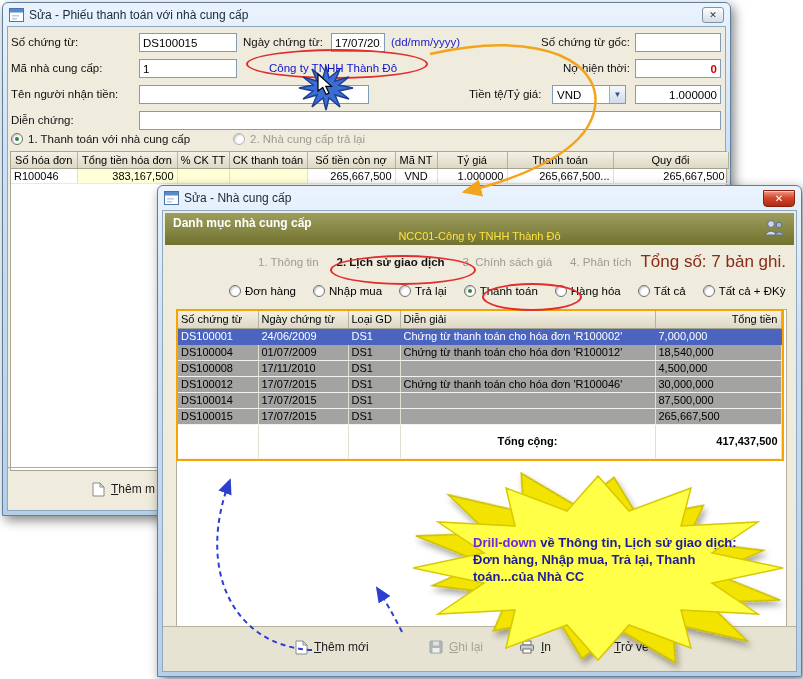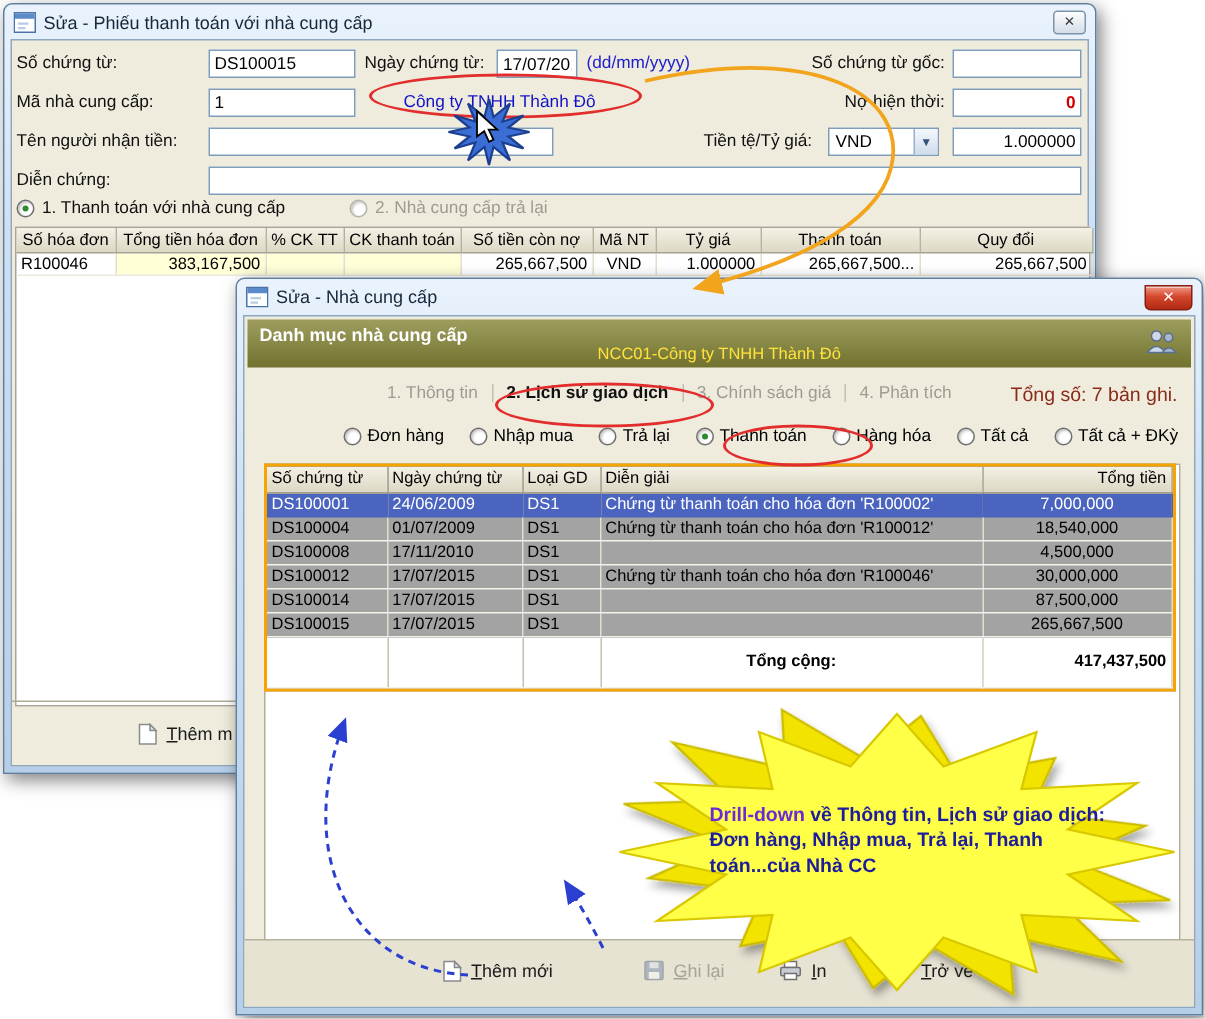--- a/index.html
+++ b/index.html
@@ -45,21 +45,21 @@
   .grid td{padding:0 3px;white-space:nowrap;overflow:hidden;height:15px;border-right:1px solid #e2dfd0}
   .g1{width:717px}
   .g1 td{border-bottom:1px solid #eceadb}
   .g1 td:nth-child(n+2){text-align:right}
   .g1 td:nth-child(6){text-align:center}
   .g1 td:nth-child(2),.g1 td:nth-child(3),.g1 td:nth-child(4){background:#ffffd8}
   .g2{width:603px}
   .g2 th{text-align:left;height:17px}
   .g2 th:last-child{text-align:right}
   .g2 td{height:16px;border-bottom:1px solid #f4f3ea}
-  .g2 td:nth-child(5){text-align:center}
+  .g2 td:nth-child(5){text-align:left}
   .g2 tbody tr.sel td{background:#4a64c0;color:#fff;border-color:#4a64c0}
   .g2 tfoot td{font-weight:bold;height:34px;border-top:1px solid #c0bca8;background:#fff}
   .g2 tfoot td:nth-child(4){text-align:center}
   .g2 tfoot td:nth-child(5){text-align:right}
   .grid-wrap1{position:absolute;left:2px;top:124px;width:717px;height:320px;background:#fff;
     border:1px solid #aaa696}
   .w1-bottom{position:absolute;left:0;right:0;bottom:0;height:43px;border-top:1px solid #b0ac98;
     display:flex;align-items:center;padding-left:84px;gap:6px;font-size:12px;color:#1a1a1a}
   .btn-label{display:inline-block}
   .btn-label::first-letter{text-decoration:underline}
@@ -67,21 +67,21 @@
   .olive{position:absolute;left:2px;top:2px;right:2px;height:32px;
     background:linear-gradient(180deg,#9d9d5e,#72722f)}
   .olive-title{position:absolute;left:8px;top:3px;font-size:12px;font-weight:bold;color:#fff}
   .olive-sub{position:absolute;left:0;right:0;top:17px;text-align:center;font-size:11px;color:#ffe33c}
   .people{position:absolute;right:8px;top:5px}
   .tabs{position:absolute;left:2px;top:40px;right:2px;height:22px;display:flex;align-items:center;
     padding-left:84px;font-size:11.5px;color:#9c9c94}
   .tab{padding:0 9px;white-space:nowrap}
   .tab.active{color:#111;font-weight:bold}
   .tab-sep{width:1px;height:12px;background:#c4c0ae}
-  .rec-count{margin-left:auto;padding-right:9px;color:#8a2a18;font-size:13px;white-space:nowrap}
+  .rec-count{margin-left:auto;padding-right:9px;color:#8a2a18;font-size:17px;white-space:nowrap}
   .filters{position:absolute;left:2px;top:68px;right:2px;height:24px;display:flex;align-items:center;
     padding-left:64px;gap:17px;font-size:11.5px}
   .f-item{display:flex;align-items:center;gap:4px;white-space:nowrap;position:static}
   .list-area{position:absolute;left:13px;top:98px;width:611px;height:320px;background:#fff;
     border:1px solid #b2ae9a}
   .orange-box{position:absolute;left:-1px;top:-1px;border:2px solid #f7a300;background:#a3a3a3}
   .bottombar{position:absolute;left:0;right:0;bottom:0;height:45px;background:#e7e3d3;
     border-top:1px solid #b6b29e}
   .w2-btn{position:absolute;top:13px;display:flex;gap:6px;font-size:12px;color:#1a1a1a}
   .w2-btn.disabled{color:#a6a296}

